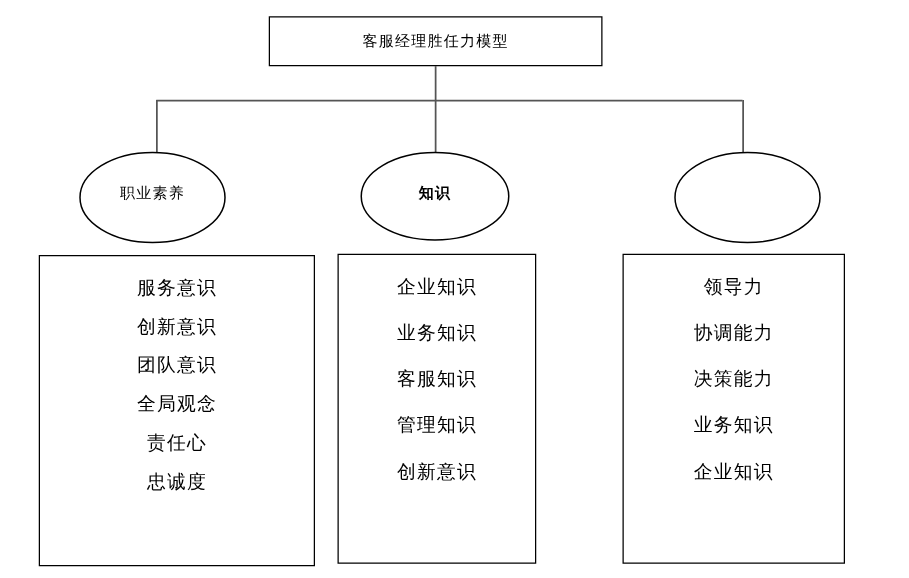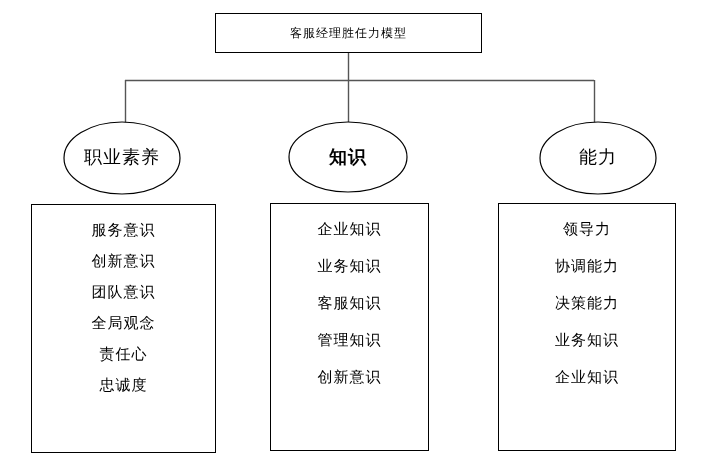--- a/index.html
+++ b/index.html
@@ -46,41 +46,41 @@
     display: flex;
     align-items: center;
     justify-content: center;
   }
   .root-label {
     font-size: 12px;
     letter-spacing: 1px;
   }
   
   .ellipse-label {
-    font-size: 18px;
+    font-size: 12px;
     letter-spacing: 1px;
     width: 140px;
   }
   #ellipse-label-0 { left: 52px;  top: 148px; }
   #ellipse-label-1 { left: 278px; top: 148px; font-weight: bold; }
   #ellipse-label-2 { left: 528px; top: 148px; }
 
   
   .list-box {
     position: absolute;
     box-sizing: border-box;
     border: 1px solid #000000;
     background: transparent;
     display: flex;
     flex-direction: column;
     align-items: center;
     padding-top: 18px;
   }
   #list-box-0 {
-    left: 31px;  top: 204px; width: 185px; height: 249px;
+    left: 31px;  top: 204px; width: 221px; height: 249px;
   }
   #list-box-1 {
     left: 270px; top: 203px; width: 159px; height: 248px;
   }
   #list-box-2 {
     left: 498px; top: 203px; width: 178px; height: 248px;
   }
   .list-item {
     font-size: 15px;
     letter-spacing: 1px;
@@ -112,21 +112,20 @@
     <ellipse cx="348" cy="157" rx="59" ry="35" fill="#ffffff" stroke="#000000" stroke-width="1.2"></ellipse>
     <ellipse cx="598" cy="158" rx="58" ry="36" fill="#ffffff" stroke="#000000" stroke-width="1.2"></ellipse>
   </svg>
 
   <div class="root-box">
     <span class="root-label">客服经理胜任力模型</span>
   </div>
 
   <div class="node-text ellipse-label" id="ellipse-label-0">职业素养</div>
   <div class="node-text ellipse-label" id="ellipse-label-1">知识</div>
-  <div class="node-text ellipse-label" id="ellipse-label-2">能力</div>
 
   <div class="list-box" id="list-box-0">
     <div class="list-item">服务意识</div>
     <div class="list-item">创新意识</div>
     <div class="list-item">团队意识</div>
     <div class="list-item">全局观念</div>
     <div class="list-item">责任心</div>
     <div class="list-item">忠诚度</div>
   </div>
 

